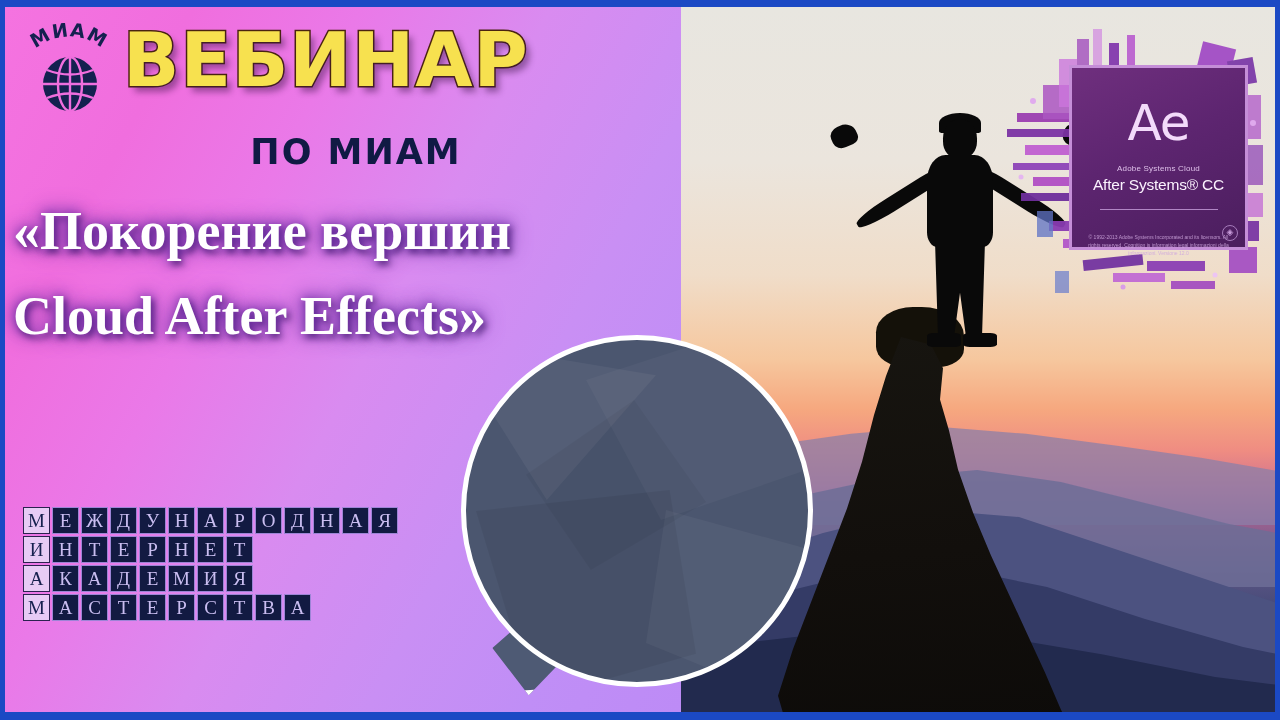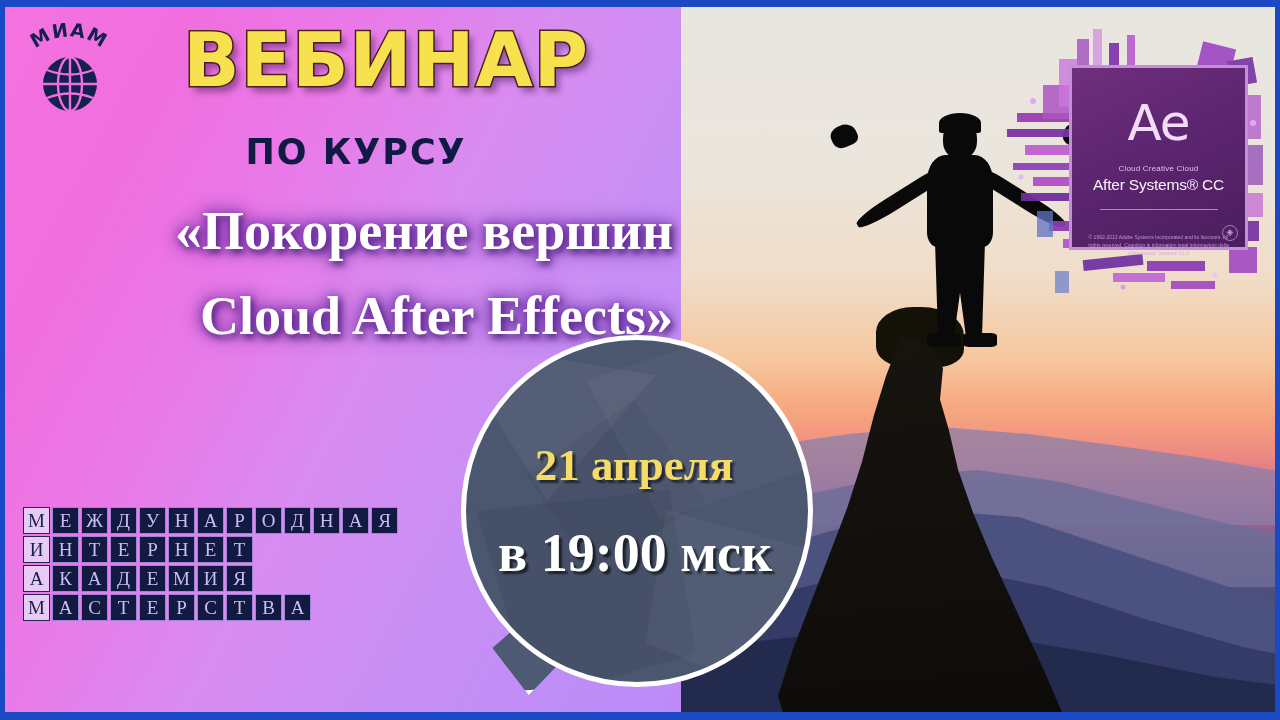--- a/index.html
+++ b/index.html
@@ -375,21 +375,21 @@
     left: 20px; top: 32px;
     width: 58px; height: 58px;
   }
 
   
   .headline {
     position: absolute;
     left: 118px;
     top: 16px;
     width: 466px;
-    text-align: right;
+    text-align: left;
     font-family: "DejaVu Sans", sans-serif;
     font-weight: bold;
     font-size: 74px;
     line-height: 1.0;
     letter-spacing: 1px;
     color: #f7e14f;
     -webkit-text-stroke: 3px #4a2410;
     paint-order: stroke fill;
     text-shadow: 5px 6px 6px rgba(60,20,70,.45);
   }
@@ -410,21 +410,21 @@
   .course-title {
     position: absolute;
     left: 8px;
     top: 182px;
     width: 660px;
     font-family: "Liberation Serif", serif;
     font-weight: bold;
     font-size: 54px;
     line-height: 1.58;
     color: #ffffff;
-    text-align: right;
+    text-align: left;
     text-shadow:
       0 0 12px #6b2ea8,
       0 0 22px #5c2496,
       3px 4px 6px rgba(40,10,70,.7);
     white-space: nowrap;
   }
   .course-title .ln { display: block; }
 
   
   .crossword {
@@ -491,21 +491,21 @@
             <line x1="2" y1="29" x2="56" y2="29"></line>
             <line x1="29" y1="2" x2="29" y2="56"></line>
             <ellipse cx="29" cy="29" rx="12" ry="27"></ellipse>
             <path d="M 6,15 Q 29,24 52,15"></path>
             <path d="M 6,43 Q 29,34 52,43"></path>
           </g>
         </svg>
       </div>
 
       <div class="headline">ВЕБИНАР</div>
-      <div class="subhead">ПО КУРСУ</div>
+      <div class="subhead">ПО МИАМ</div>
 
       <div class="course-title">
         <span class="ln">«Покорение вершин</span>
         <span class="ln">Cloud After Effects»</span>
       </div>
 
       <div class="crossword">
 
         <div class="cw-row">
           <div class="cw-cell key">М</div>
@@ -620,38 +620,34 @@
             <circle cx="84" cy="60" r="2.5" fill="#f0cdf8"></circle>
             <circle cx="18" cy="152" r="2.5" fill="#e5b4f2"></circle>
             <circle cx="250" cy="98" r="3" fill="#dfa6ee"></circle>
             <circle cx="212" cy="250" r="2.5" fill="#ecc3f6"></circle>
             <circle cx="120" cy="262" r="2.5" fill="#d79ae9"></circle>
           </g>
         </svg>
 
         <div class="ae-card">
           <div class="ae-logo">Ae</div>
-          <div class="ae-cc-line">Cloud Creative Cloud</div>
+          <div class="ae-cc-line">Adobe Systems Cloud</div>
           <div class="ae-name">After Systems® CC</div>
           <div class="ae-rule"></div>
           <div class="ae-legal">© 1992-2013 Adobe Systems Incorporated and its licensors. All rights reserved. Cognition is information legal informazioni della informazioni. Versione 12.0</div>
           <div class="ae-badge">◈</div>
         </div>
       </div>
     </div>
 
     <div class="bubble">
       <div class="bubble-tail"></div>
       <div class="bubble-circle">
         <div class="facet f1"></div>
         <div class="facet f2"></div>
         <div class="facet f3"></div>
         <div class="facet f4"></div>
         <div class="facet f5"></div>
       </div>
-      <div class="bubble-text">
-        <div class="bubble-date">21 апреля</div>
-        <div class="bubble-time">в 19:00 мск</div>
-      </div>
     </div>
 
   </div>
 </div>
 
 </body></html>

